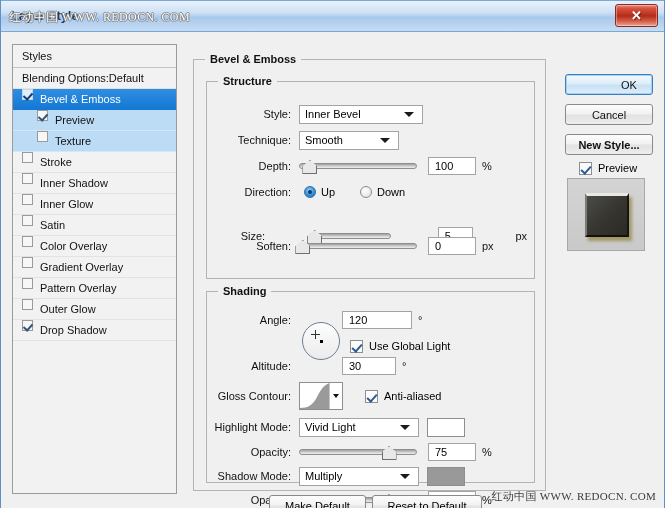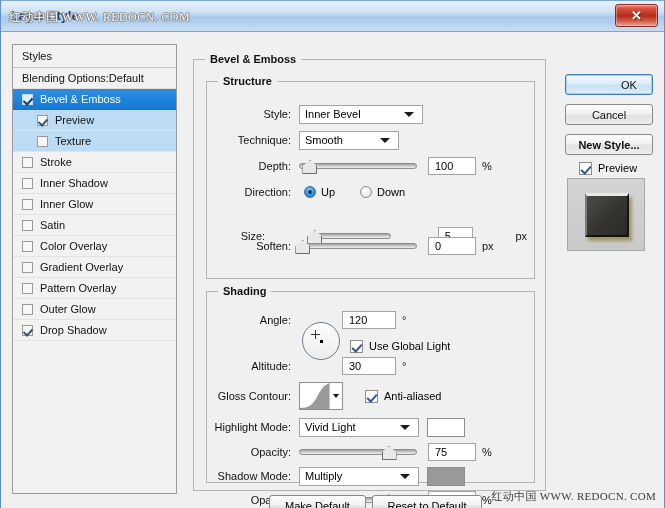--- a/index.html
+++ b/index.html
@@ -105,21 +105,20 @@
     padding-left: 9px;
     background: #f2f2f2;
     border-bottom: 1px solid #c4c4c4;
     font-size: 11px;
     color: #111;
   }
   .style-row {
     height: 21px;
     line-height: 21px;
     display: flex;
-    align-items: center;
     padding-left: 9px;
     border-bottom: 1px solid #e2e2e2;
     font-size: 11px;
     color: #111;
     cursor: default;
     box-sizing: border-box;
     background: #f2f2f2;
   }
   .style-row.blending {
     padding-left: 9px;
@@ -617,21 +616,21 @@
           <div class="numfield" style="width:48px; margin-left:11px;">0</div>
           <div class="unit">px</div>
         </div>
       </div>
 
       <div class="group" id="shading-group">
         <div class="group-title">Shading</div>
 
         <div class="row" style="left:0; top:18px; width:320px;">
           <div class="lbl" style="width:84px;">Angle:</div>
-          <div class="numfield" style="width:54px; margin-left:51px;">120</div>
+          <div class="numfield" style="width:70px; margin-left:51px;">120</div>
           <div class="unit">°</div>
         </div>
 
         <div class="dial" style="left:95px; top:30px;">
           <span class="marker"></span>
           <span class="center-dot"></span>
         </div>
 
         <div class="row" style="left:143px; top:44px;">
           <span class="cb2 checked"></span>

